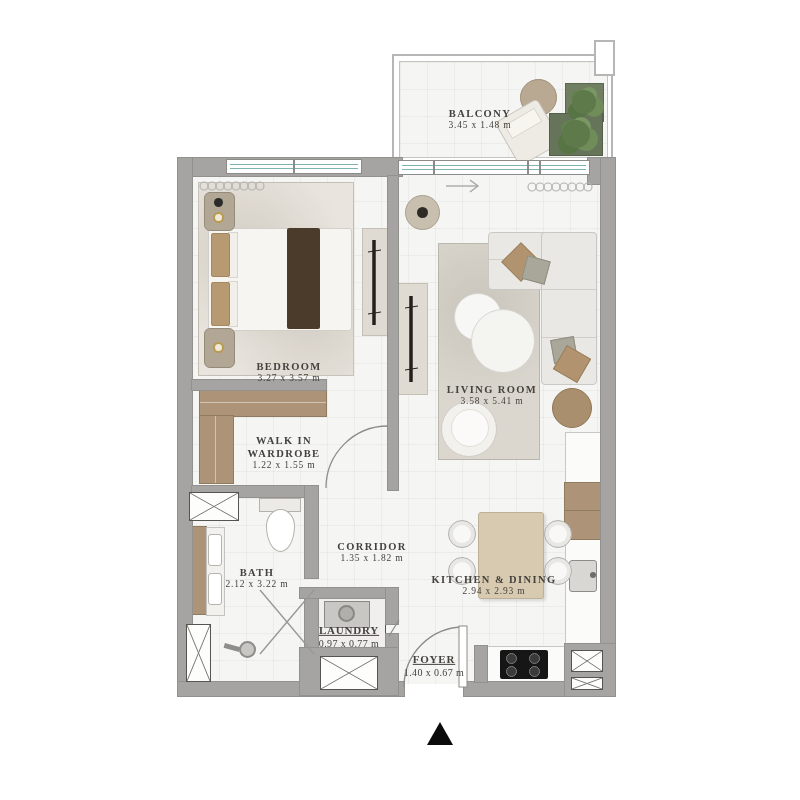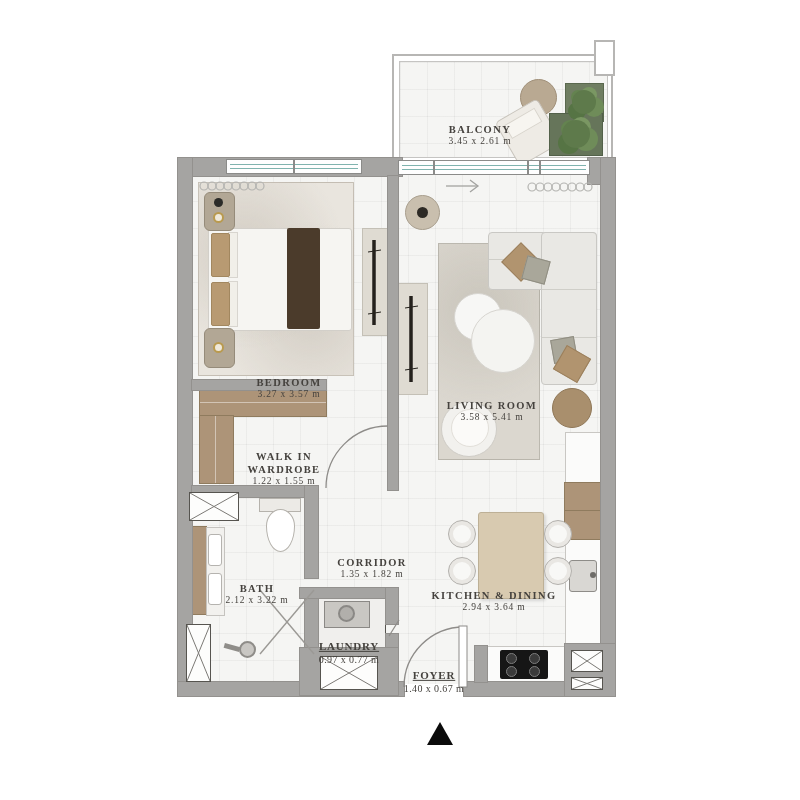--- a/index.html
+++ b/index.html
@@ -11,21 +11,21 @@
          background-image:linear-gradient(rgba(110,110,108,.07) 1px,transparent 1px),
                           linear-gradient(90deg,rgba(110,110,108,.07) 1px,transparent 1px);
          background-size:27px 27px;}
   .shaft{position:absolute;background:#fdfdfc;border:1.5px solid #56544f;box-sizing:border-box;}
   .shaft svg{display:block;width:100%;height:100%;}
   .glass{position:absolute;background:#fefefe;border:1px solid #8b8b89;box-sizing:border-box;}
   .glass .pane{position:absolute;left:3px;right:3px;top:4px;bottom:4px;
                border-top:1.5px solid #7fb3ae;border-bottom:1.5px solid #7fb3ae;}
   .mull{position:absolute;top:0;bottom:0;width:2px;background:#8b8b89;}
   .room-label{position:absolute;transform:translate(-50%,-50%);text-align:center;
-              color:#45423e;white-space:nowrap;line-height:1.25;margin-top:16px;}
+              color:#45423e;white-space:nowrap;line-height:1.25;}
   .room-label .name{font-weight:700;font-size:10.5px;letter-spacing:1.4px;}
   .room-label .dims{font-weight:400;font-size:9.5px;letter-spacing:.8px;}
   .room-label.small .name{font-size:11px;letter-spacing:.8px;text-decoration:underline;}
   .room-label.small .dims{font-size:10px;letter-spacing:.4px;}
   .wood{background:#ad9478;box-shadow:0 0 0 1px #8f7b5e;}
   .circle{border-radius:50%;}
   .chair{position:absolute;width:28px;height:28px;border-radius:50%;
          background:#e9e7e3;border:1px solid #b3b1ad;box-sizing:border-box;}
   .chair::after{content:"";position:absolute;inset:4px;border-radius:50%;background:#f8f8f6;}
   .plant{position:absolute;border-radius:50%;background:#5e7a4b;}
@@ -236,21 +236,21 @@
     </g>
 
     <g stroke="#a3a3a0" stroke-width="1.3" fill="none">
       <line x1="446" y1="186" x2="478" y2="186"></line>
       <polyline points="470,180 478,186 470,192"></polyline>
     </g>
   </svg>
 
   <div class="room-label" style="left:480px;top:119px;">
     <div class="name">BALCONY</div>
-    <div class="dims">3.45 x 2.61 m</div>
+    <div class="dims">3.45 x 1.48 m</div>
   </div>
   <div class="room-label" style="left:289px;top:372px;">
     <div class="name">BEDROOM</div>
     <div class="dims">3.27 x 3.57 m</div>
   </div>
   <div class="room-label" style="left:492px;top:395px;">
     <div class="name">LIVING ROOM</div>
     <div class="dims">3.58 x 5.41 m</div>
   </div>
   <div class="room-label" style="left:284px;top:453px;">
@@ -265,21 +265,21 @@
   <div class="room-label" style="left:257px;top:578px;">
     <div class="name">BATH</div>
     <div class="dims">2.12 x 3.22 m</div>
   </div>
   <div class="room-label small" style="left:349px;top:637px;">
     <div class="name">LAUNDRY</div>
     <div class="dims">0.97 x 0.77 m</div>
   </div>
   <div class="room-label" style="left:494px;top:585px;">
     <div class="name">KITCHEN &amp; DINING</div>
-    <div class="dims">2.94 x 3.64 m</div>
+    <div class="dims">2.94 x 2.93 m</div>
   </div>
   <div class="room-label small" style="left:434px;top:666px;">
     <div class="name">FOYER</div>
     <div class="dims">1.40 x 0.67 m</div>
   </div>
 
   <div class="triangle" style="left:427px;top:722px;"></div>
 
 </div>
 

